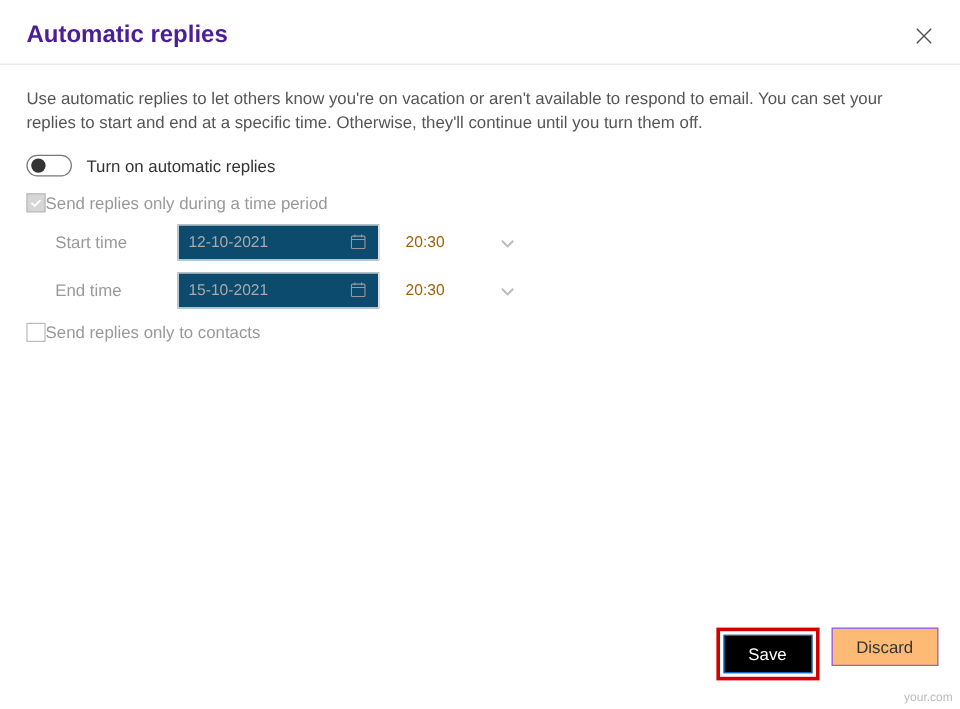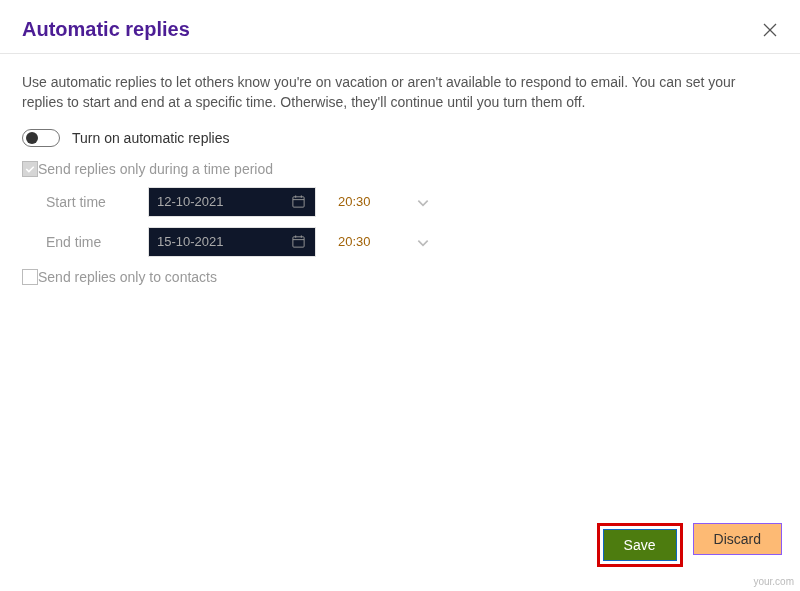--- a/index.html
+++ b/index.html
@@ -101,21 +101,21 @@
     }
     .time-label {
       width: 88px;
       color: #999;
       font-size: 14px;
     }
     .date-input {
       width: 168px;
       height: 30px;
       border: 1px solid #e2e2e2;
-      background: #0f172a;
+      background: #0c4a6e;
       display: flex;
       align-items: center;
       justify-content: space-between;
       padding: 0 8px;
       color: #aaa;
       font-size: 13px;
     }
     .cal-icon { color: #999; width: 16px; height: 16px; }
     .time-value {
       width: 72px;
@@ -137,21 +137,21 @@
     .btn {
       height: 32px;
       padding: 0 20px;
       font-size: 14px;
       cursor: pointer;
       border: 1px solid #8b5cf6;
       background: #fdba74;
       color: #333;
     }
     .btn-primary {
-      background: #4d7c0f;
+      background: #000000;
       border: 1px solid #0e67c2;
       color: #fff;
     }
     .save-highlight {
       border: 3px solid #d40000;
       padding: 3px;
     }
     .credit {
       position: absolute;
       bottom: 4px;

